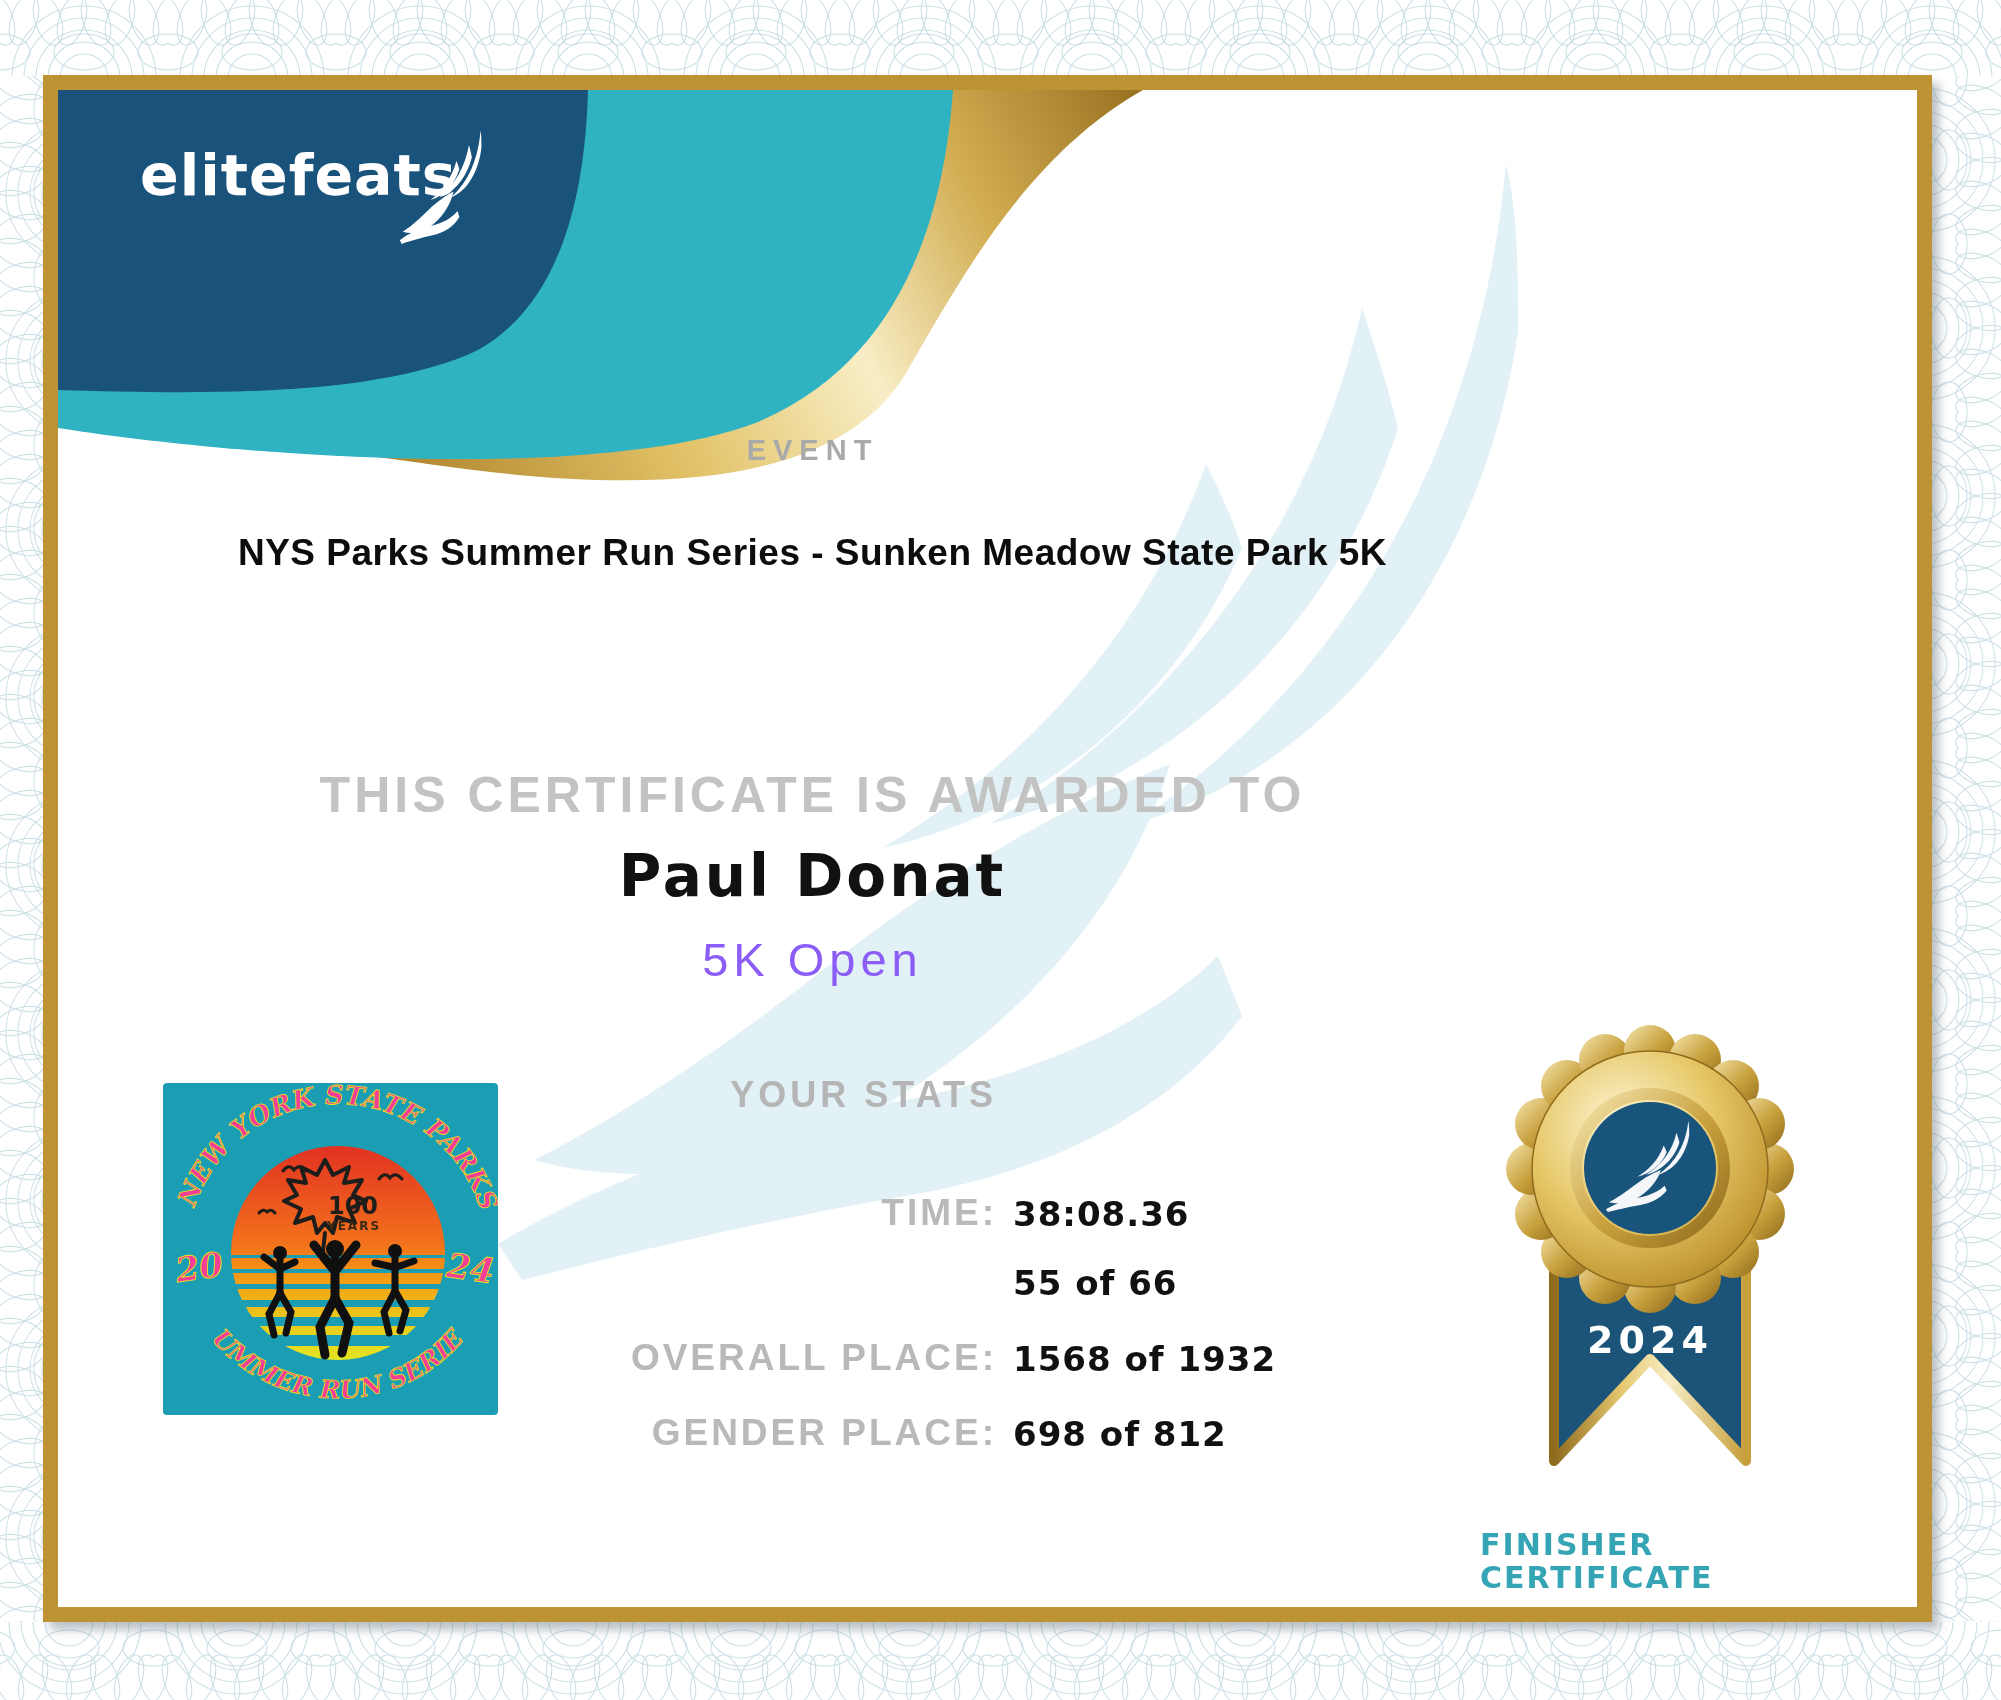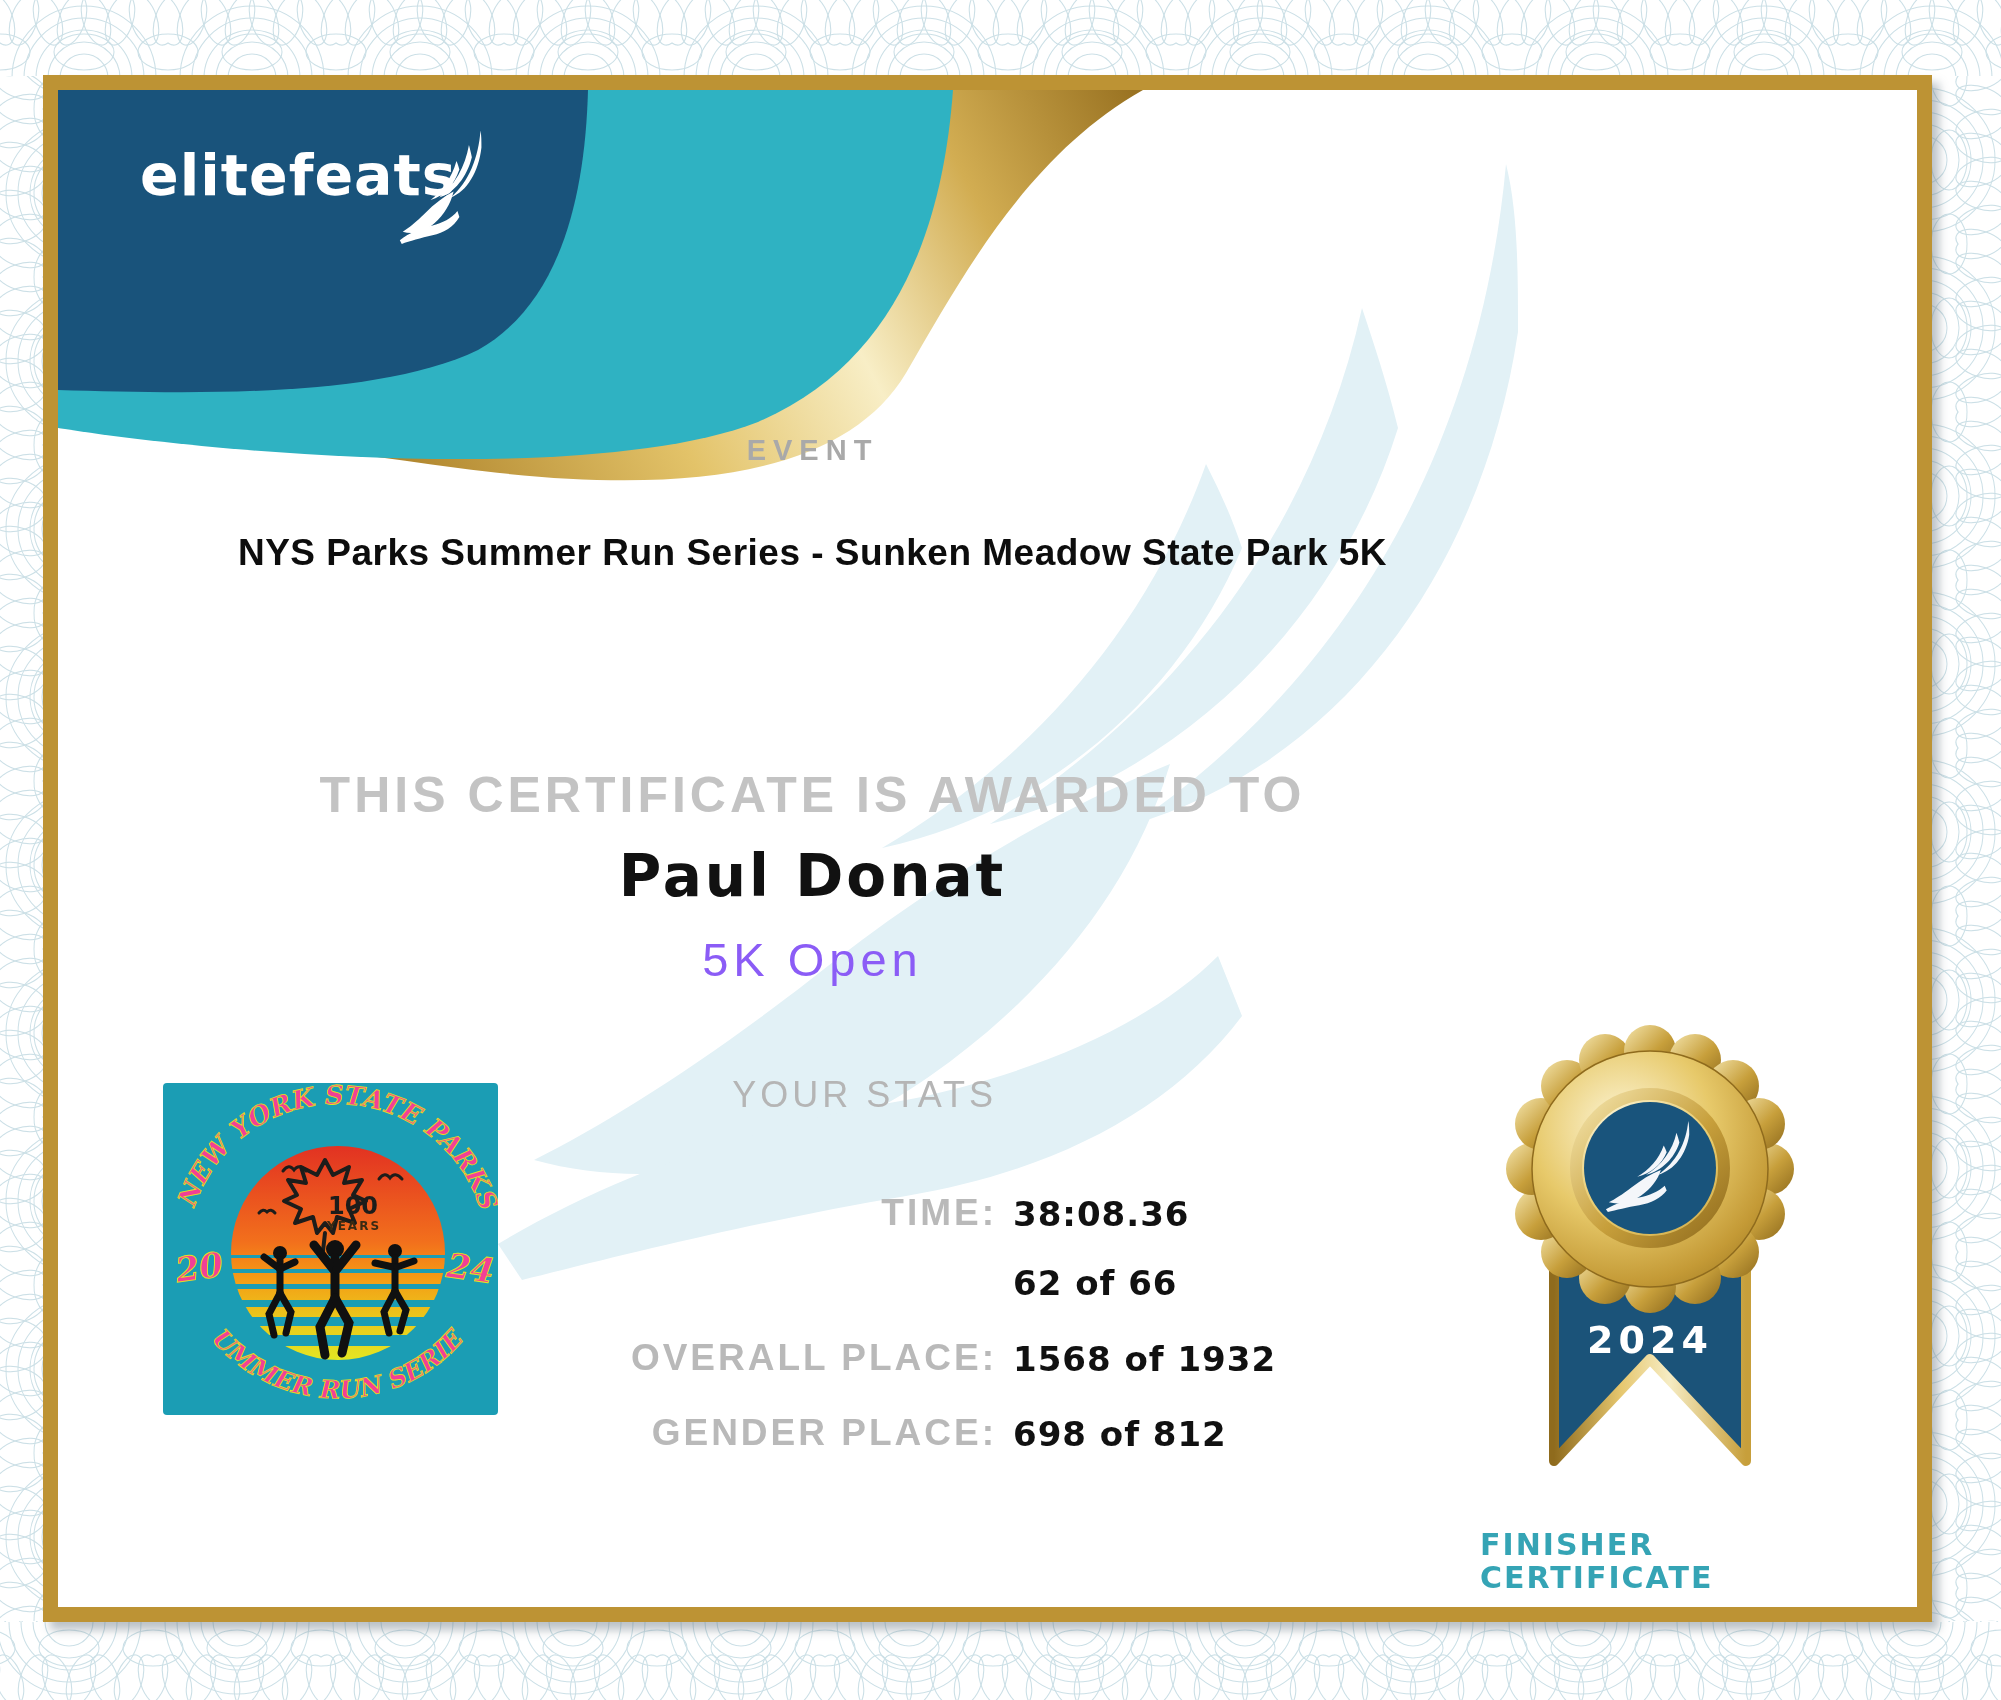--- a/index.html
+++ b/index.html
@@ -31,21 +31,21 @@
   .centered { left:0; width:1625px; text-align:center; z-index:6; }
   .event-label { top:434px; font-size:29px; font-weight:bold; letter-spacing:7px; color:#a9a9a9; }
   .event-title { top:532px; font-size:37px; font-weight:bold; color:#0d0d0d; letter-spacing:0.5px; }
   .award-label { top:766px; font-size:50px; font-weight:bold; letter-spacing:4px; color:#c3c3c3; }
   .recipient   { top:842px; font-size:58px; font-weight:bold; color:#111111;
                  font-family:"DejaVu Sans", sans-serif; letter-spacing:3px; }
   .division    { top:932px; font-size:47px; font-weight:normal; color:#8b5cf6; letter-spacing:5px; }
 
   
   .stats-label { left:0; top:1074px; width:997px; text-align:right;
-                 font-size:36px; font-weight:normal; letter-spacing:4px; color:#b5b5b5; z-index:6; }
+                 font-size:36px; font-weight:bold; letter-spacing:4px; color:#b5b5b5; z-index:6; }
   .stat-row-label { left:0; width:997px; text-align:right;
                  font-size:37px; font-weight:bold; letter-spacing:3px; color:#b9b9b9; z-index:6; }
   .stat-row-value { left:1013px; font-size:34px; font-weight:bold; color:#111111; letter-spacing:1px;
                  font-family:"DejaVu Sans", sans-serif; z-index:6; }
   .row-y-0 { top:1192px; } .row-y-1 { top:1261px; } .row-y-2 { top:1337px; } .row-y-3 { top:1412px; }
   .val-y-0 { top:1194px; } .val-y-1 { top:1263px; } .val-y-2 { top:1339px; } .val-y-3 { top:1414px; }
 
   
   .series-logo-svg { left:163px; top:1083px; z-index:6; }
   .medal-svg { left:1490px; top:1009px; z-index:6; }
@@ -135,21 +135,21 @@
   <div class="abs centered event-title">NYS Parks Summer Run Series - Sunken Meadow State Park 5K</div>
   <div class="abs centered award-label">THIS CERTIFICATE IS AWARDED TO</div>
   <div class="abs centered recipient">Paul Donat</div>
   <div class="abs centered division">5K Open</div>
 
   <div class="abs stats-label">YOUR STATS</div>
 
   <div class="abs stat-row-label row-y-0">TIME:</div>
   <div class="abs stat-row-value val-y-0">38:08.36</div>
 
-  <div class="abs stat-row-value val-y-1">62 of 66</div>
+  <div class="abs stat-row-value val-y-1">55 of 66</div>
 
   <div class="abs stat-row-label row-y-2">OVERALL PLACE:</div>
   <div class="abs stat-row-value val-y-2">1568 of 1932</div>
 
   <div class="abs stat-row-label row-y-3">GENDER PLACE:</div>
   <div class="abs stat-row-value val-y-3">698 of 812</div>
 
   <svg class="abs series-logo-svg" width="335" height="332" viewBox="0 0 335 332">
     <defs>
       <linearGradient id="sun" x1="0" y1="0" x2="0" y2="1">

